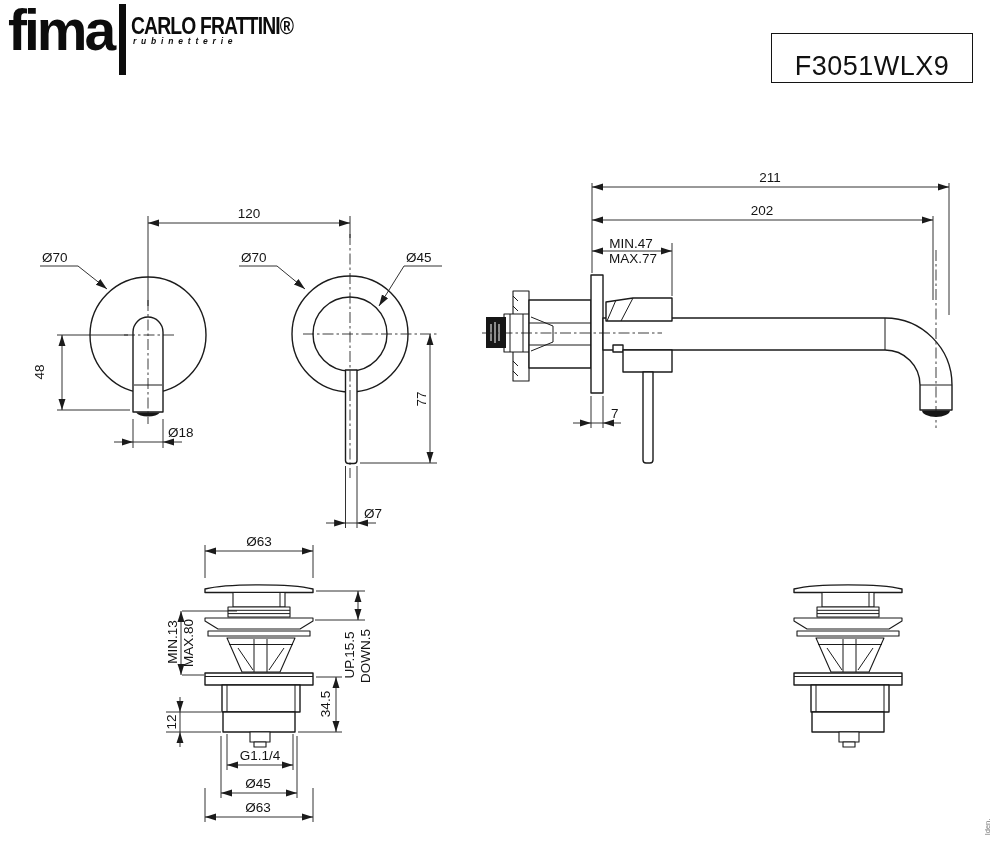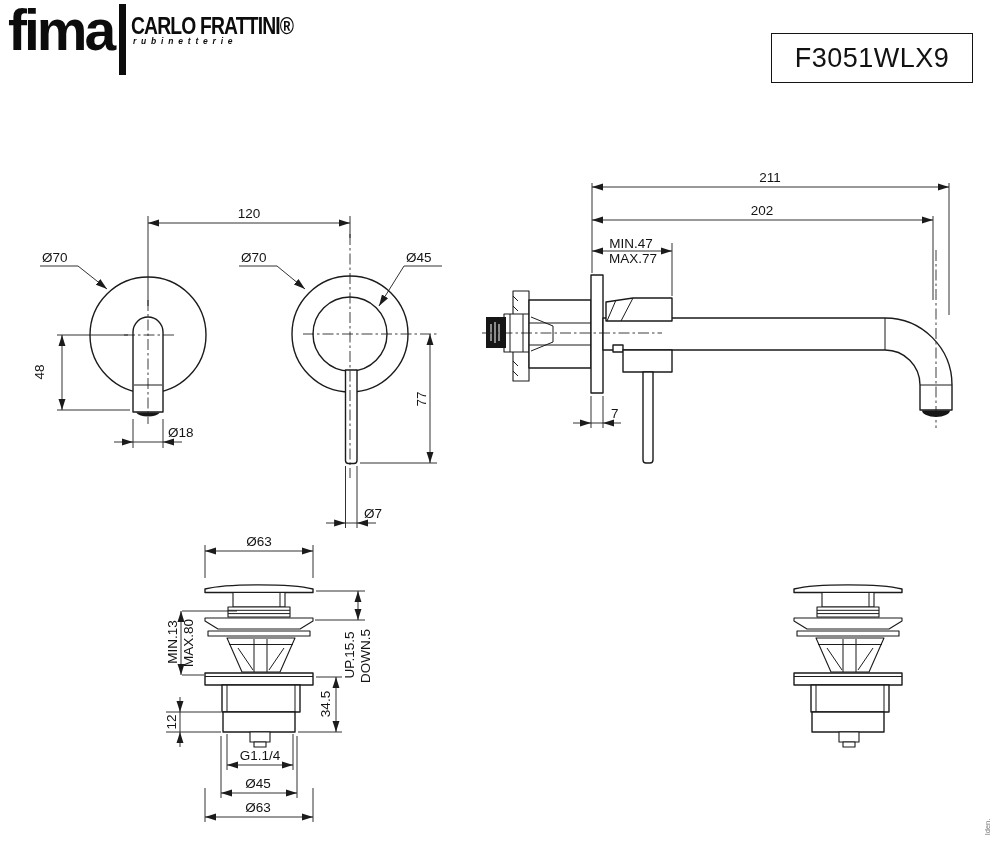--- a/index.html
+++ b/index.html
@@ -7,21 +7,21 @@
        font-family:"Liberation Sans",sans-serif;overflow:hidden;}
   .logo-primary{position:absolute;left:8px;top:2px;font-size:57px;font-weight:800;
        letter-spacing:-3px;color:#0c0c0c;line-height:1;}
   .logo-bar{position:absolute;left:119px;top:4px;width:7px;height:71px;background:#0c0c0c;}
   .logo-secondary{position:absolute;left:131px;top:13px;font-size:23px;font-weight:700;
        letter-spacing:-1px;color:#0c0c0c;transform:scaleX(.84);transform-origin:left top;
        white-space:nowrap;}
   .logo-tagline{position:absolute;left:133px;top:36px;font-size:8.5px;font-weight:700;
        letter-spacing:4.8px;color:#0c0c0c;white-space:nowrap;font-style:italic;}
   .part-box{position:absolute;left:771px;top:33px;width:200px;height:48px;
-       border:1.6px solid #141414;display:flex;align-items:center;justify-content:center;
+       border:1.6px solid #141414;display:flex;align-items:flex-end;justify-content:center;
        font-size:27px;color:#111;letter-spacing:.5px;}
   svg{position:absolute;left:0;top:0;}
   .ol{fill:#ffffff;stroke:#1b1b1b;stroke-width:1.4;stroke-linejoin:round;}
   .ol2{fill:#ffffff;stroke:#1b1b1b;stroke-width:1.1;stroke-linejoin:round;}
   .dk{fill:#161616;stroke:none;}
   .det{fill:none;stroke:#1b1b1b;stroke-width:1;}
   .dim{fill:none;stroke:#1b1b1b;stroke-width:.9;}
   .cl{fill:none;stroke:#1b1b1b;stroke-width:.85;stroke-dasharray:11 3 2.5 3;}
   .dt{font-size:13.5px;fill:#141414;}
   .dts{font-size:7.5px;fill:#777;}

